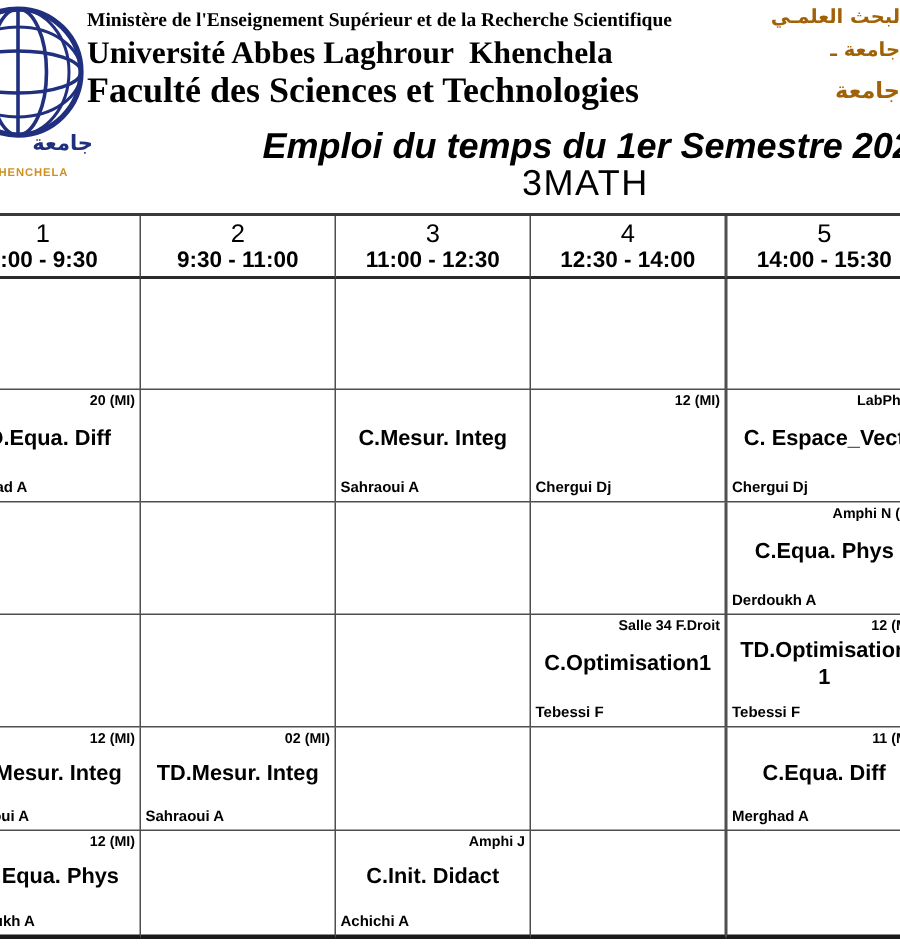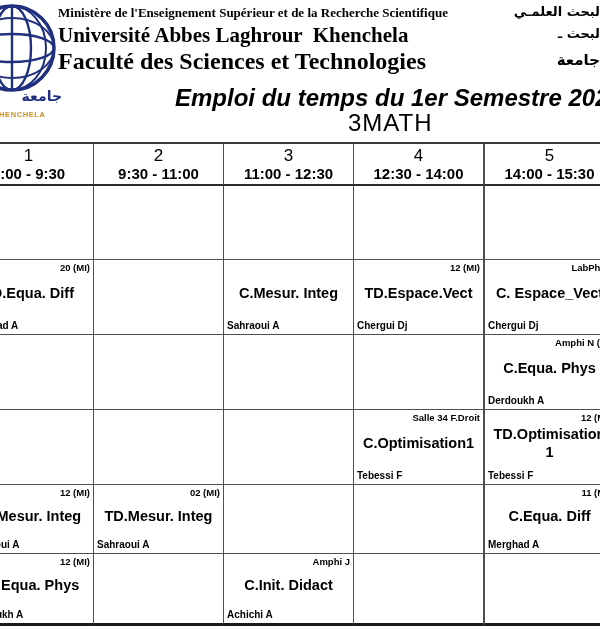--- a/index.html
+++ b/index.html
@@ -12,21 +12,21 @@
   .logo-globe{position:absolute;left:0;top:2px;}
   .logo-arabic{position:absolute;left:36px;top:88px;width:60px;font-family:"DejaVu Sans",sans-serif;
                font-weight:bold;font-size:14px;color:#20307e;direction:rtl;}
   .logo-latin{position:absolute;left:27px;top:110px;font-size:7.5px;font-weight:bold;
               letter-spacing:.6px;color:#cf9022;white-space:nowrap;}
   .fr-head{position:absolute;left:58px;top:4px;font-family:"Liberation Serif",serif;font-weight:bold;}
   .fr-line1{font-size:13px;line-height:18px;white-space:nowrap;}
   .fr-line2{font-size:21px;line-height:26px;white-space:pre;}
   .fr-line3{font-size:24px;line-height:26px;white-space:nowrap;}
   .ar-head{position:absolute;right:0;top:2px;text-align:right;direction:rtl;
-           font-family:"DejaVu Sans",sans-serif;font-weight:bold;color:#000000;}
+           font-family:"DejaVu Sans",sans-serif;font-weight:bold;color:#a16207;}
   .ar-l1{font-size:13px;line-height:20px;white-space:nowrap;}
   .ar-l2{font-size:13px;line-height:24px;white-space:nowrap;}
   .ar-l3{font-size:15px;line-height:28px;white-space:nowrap;}
 
   .doc-title{position:absolute;left:175px;top:84px;font-size:24px;font-weight:bold;
              font-style:italic;white-space:nowrap;}
   .group-title{position:absolute;left:348px;top:109px;font-size:24px;font-weight:normal;
                letter-spacing:1px;white-space:nowrap;}
 
   
@@ -65,21 +65,21 @@
   </div>
 
   <div class="fr-head">
     <div class="fr-line1">Ministère de l'Enseignement Supérieur et de la Recherche Scientifique</div>
     <div class="fr-line2">Université Abbes Laghrour  Khenchela</div>
     <div class="fr-line3">Faculté des Sciences et Technologies</div>
   </div>
 
   <div class="ar-head">
     <div class="ar-l1">لبحث العلمـي</div>
-    <div class="ar-l2">لبحث ـ</div>
+    <div class="ar-l2">جامعة ـ</div>
     <div class="ar-l3">جامعة</div>
   </div>
 
   <div class="doc-title">Emploi du temps du 1er Semestre 2025/2026</div>
   <div class="group-title">3MATH</div>
 
   <div class="grid">
 
     <div class="trow hrow">
       <div class="cell">
@@ -143,21 +143,20 @@
           <span class="course"></span>
           <span class="teacher"></span>
         </div>
       <div class="cell">
           <span class="room"></span>
           <span class="course">C.Mesur. Integ</span>
           <span class="teacher">Sahraoui A</span>
         </div>
       <div class="cell">
           <span class="room">12 (MI)</span>
-          <span class="course">TD.Espace.Vect</span>
           <span class="teacher">Chergui Dj</span>
         </div>
       <div class="cell csep">
           <span class="room">LabPhys</span>
           <span class="course">C. Espace_Vect</span>
           <span class="teacher">Chergui Dj</span>
         </div>
     </div>
 
     <div class="trow r3">

